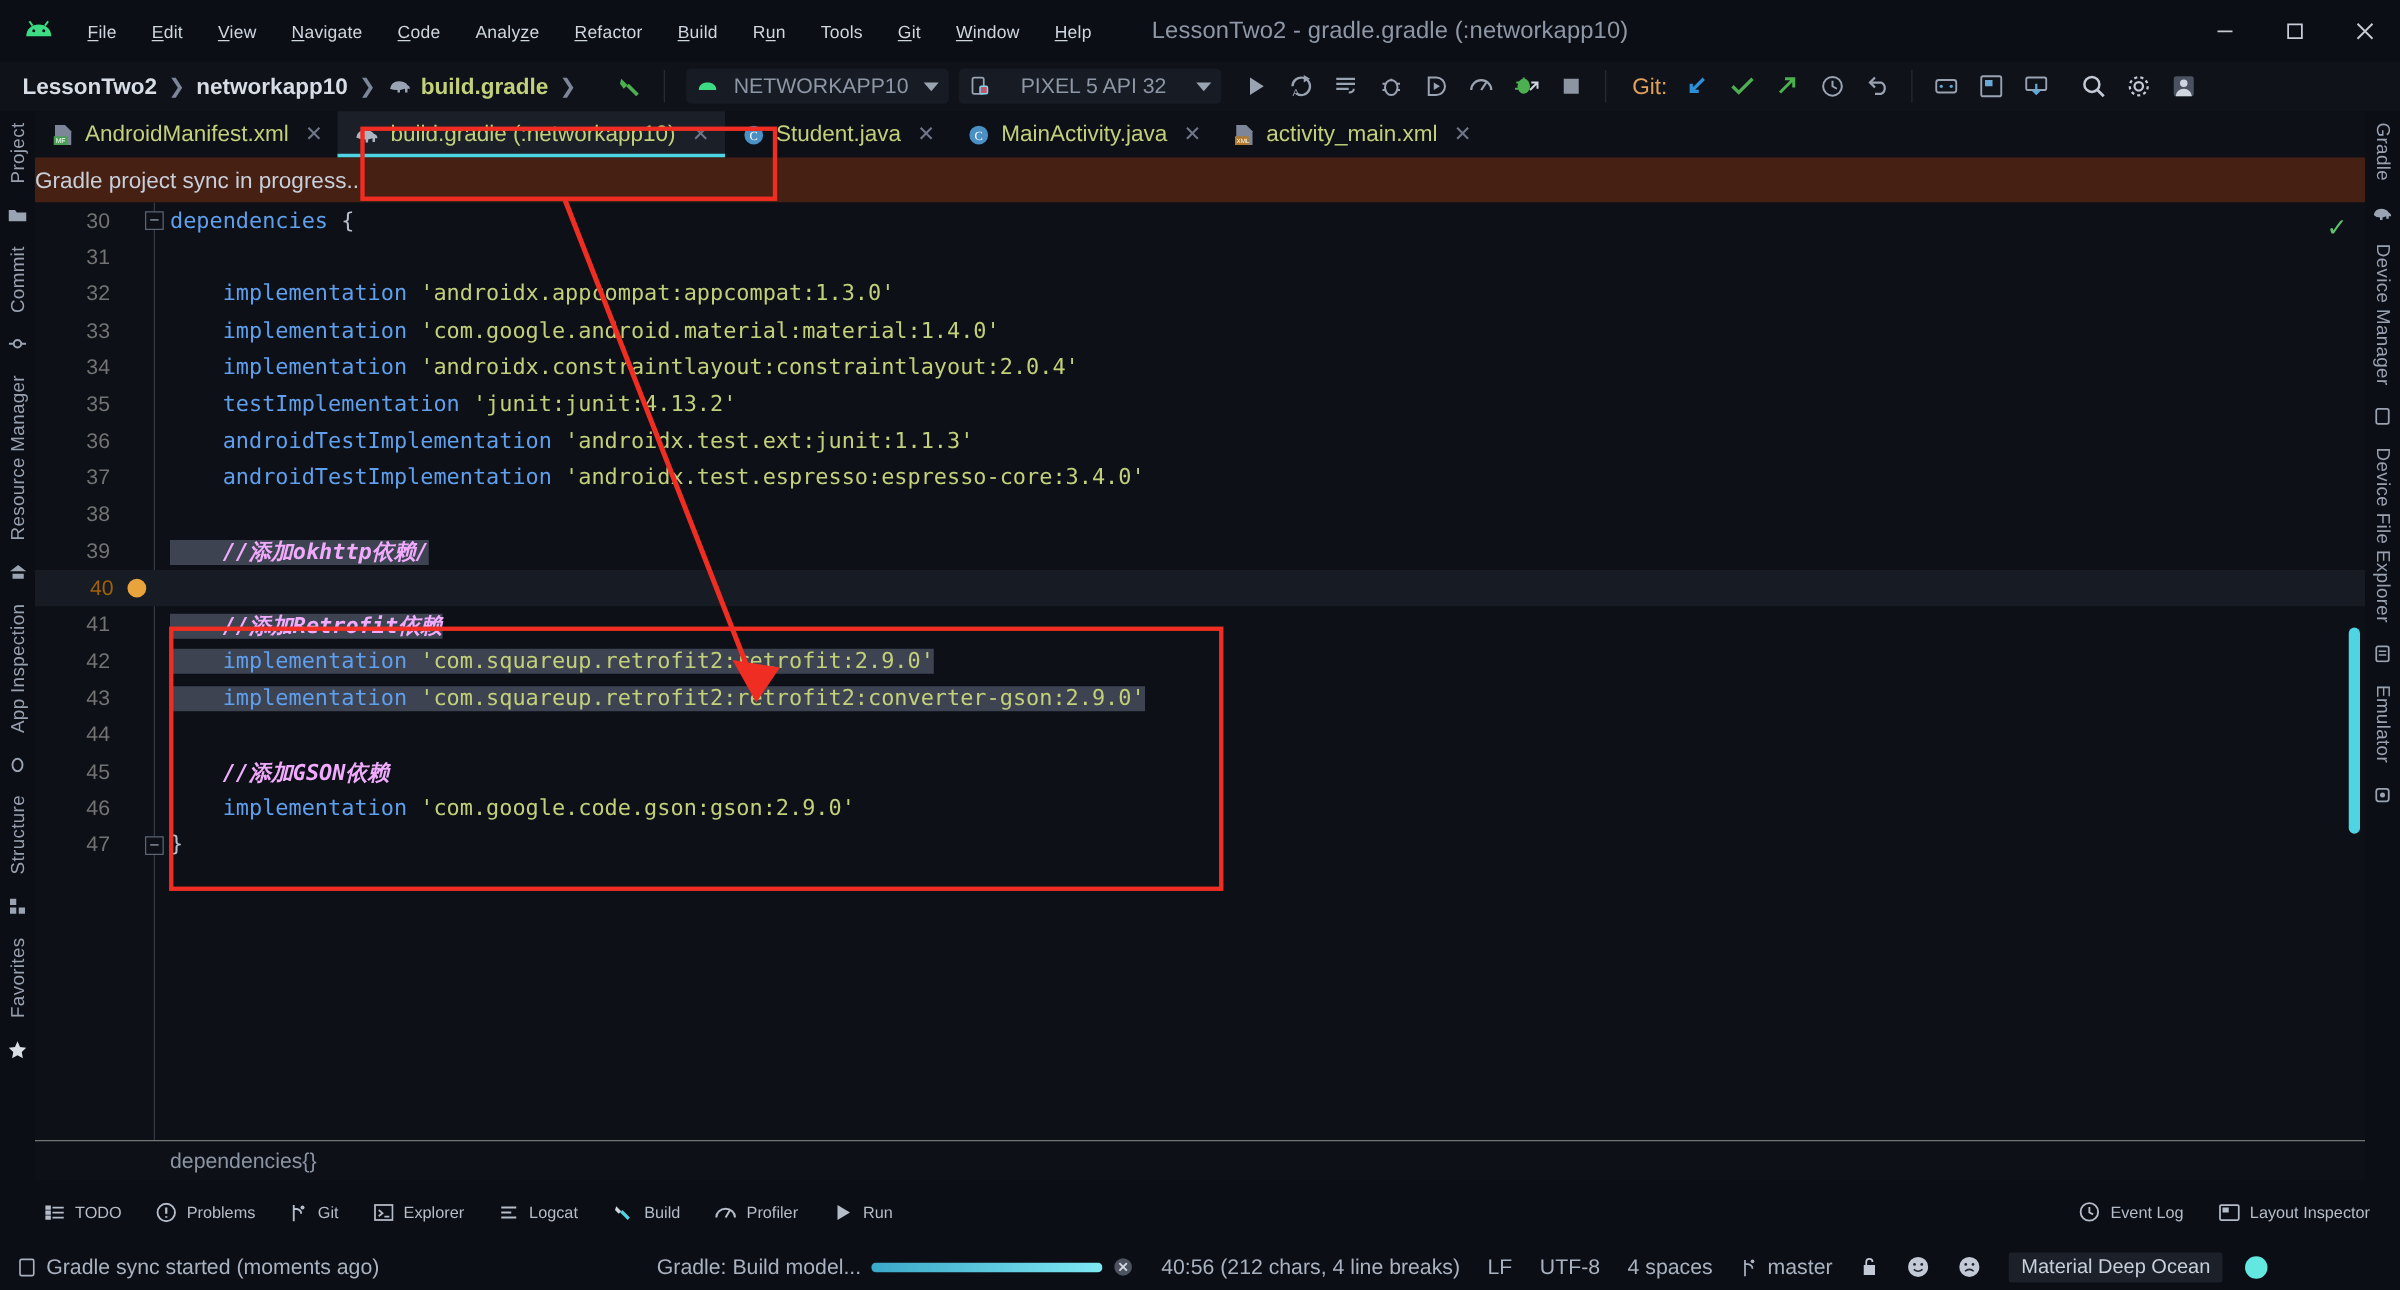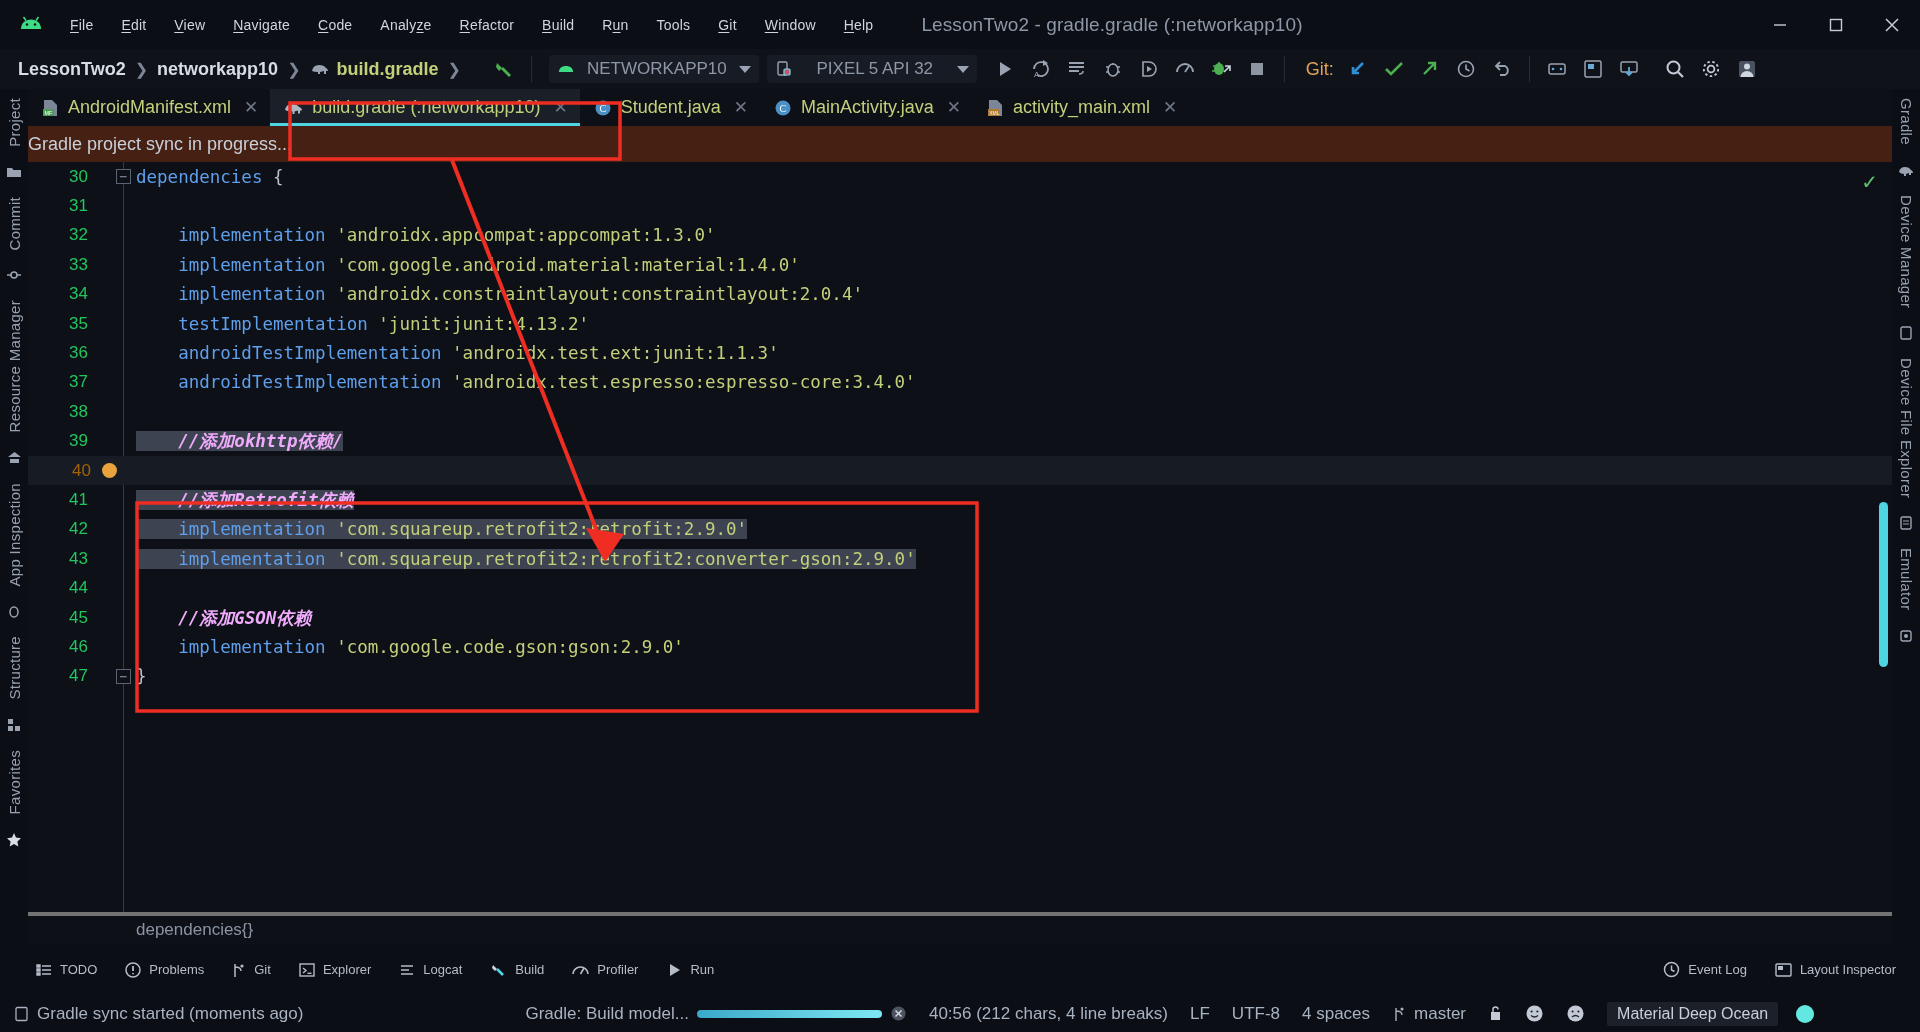--- a/index.html
+++ b/index.html
@@ -105,21 +105,21 @@
     position: absolute; left: 28px; right: 28px; top: 162px; bottom: 88px;
     background: #0d1017; overflow: hidden;
   }
   .code-area { position: absolute; left: 0; top: 0; right: 0; bottom: 0; }
   .line {
     position: relative; height: 29.4px; display: flex; align-items: center;
     font-family: "DejaVu Sans Mono", monospace; font-size: 17.5px;
   }
   .lineno {
     position: absolute; left: 0; width: 60px; text-align: right;
-    color: #22c55e; font-size: 17px; font-family: "Liberation Sans", sans-serif;
+    color: #737373; font-size: 17px; font-family: "Liberation Sans", sans-serif;
   }
   .lineno.cur { color: #a16207; padding-left: 44px; }
   .codetext { margin-left: 108px; white-space: pre; letter-spacing: 0px; }
   .hl-row { background: #3d4351; }
   .cur-row-bg {
     position: absolute; left: 0; right: 0; height: 29.4px; background: #171b23;
   }
   .kw { color: #5f9fec; }
   .str { color: #c3d07a; }
   .cmt { color: #f0abfc; font-style: italic; font-weight: bold; }
@@ -136,21 +136,21 @@
     position: absolute; left: 74px; width: 15px; height: 15px; border-radius: 50%;
     background: #e8a33d;
   }
   .check-ok { position: absolute; right: 14px; top: 8px; color: #5ec16e; font-size: 20px; }
   .scroll-thumb {
     position: absolute; right: 4px; top: 340px; width: 9px; height: 165px;
     background: #4fd4e4; border-radius: 5px;
   }
   .bottom-crumb {
     position: absolute; left: 28px; right: 28px; bottom: 88px; height: 32px;
-    background: #0d1017; border-top: 4px solid #737373;
+    background: #0d1017; border-top: 1px solid #737373;
     display: flex; align-items: center; padding-left: 108px;
     font-size: 17px; color: #8b94a2;
   }
 
   
   .ann { position: absolute; pointer-events: none; }
 
   
   .toolwin {
     position: absolute; left: 0; right: 0; bottom: 37px; height: 51px;

